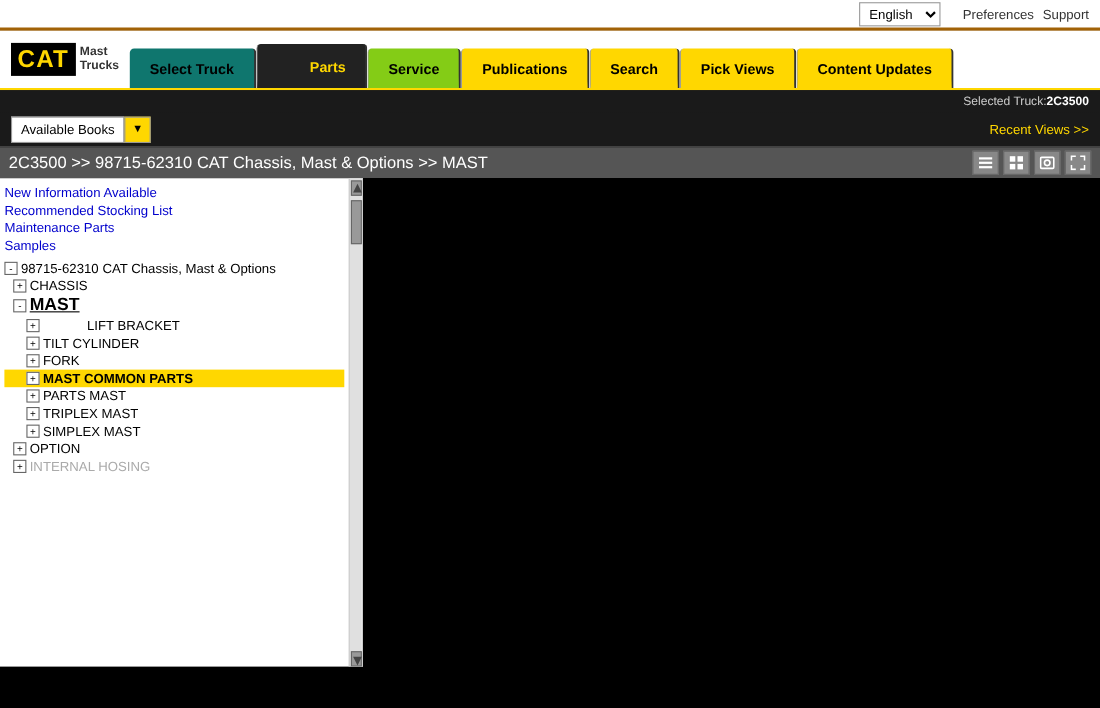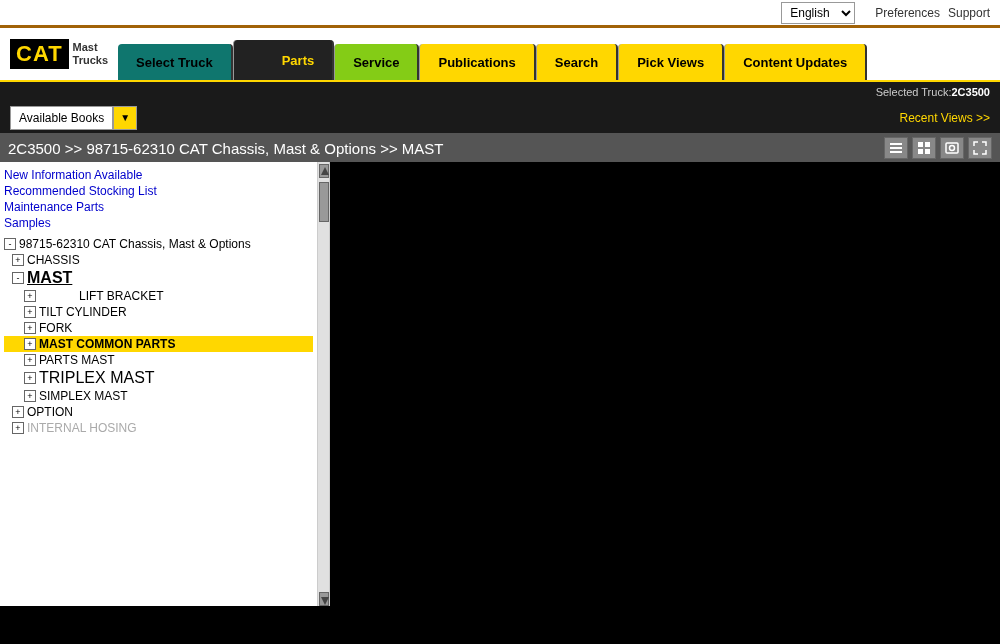--- a/index.html
+++ b/index.html
@@ -387,21 +387,21 @@
             <span style="font-size:12px; font-weight:bold;">MAST COMMON PARTS</span>
           </div>
 
           <div class="tree-row indent-2">
             <span class="tree-toggle">+</span>
             <span style="font-size:12px;">PARTS MAST</span>
           </div>
 
           <div class="tree-row indent-2">
             <span class="tree-toggle">+</span>
-            <span style="font-size:16px;">TRIPLEX MAST</span>
+            <span style="font-size:12px;">TRIPLEX MAST</span>
           </div>
 
           <div class="tree-row indent-2">
             <span class="tree-toggle">+</span>
             <span style="font-size:12px;">SIMPLEX MAST</span>
           </div>
 
           <div class="tree-row indent-1">
             <span class="tree-toggle">+</span>
             <span style="font-size:12px;">OPTION</span>

